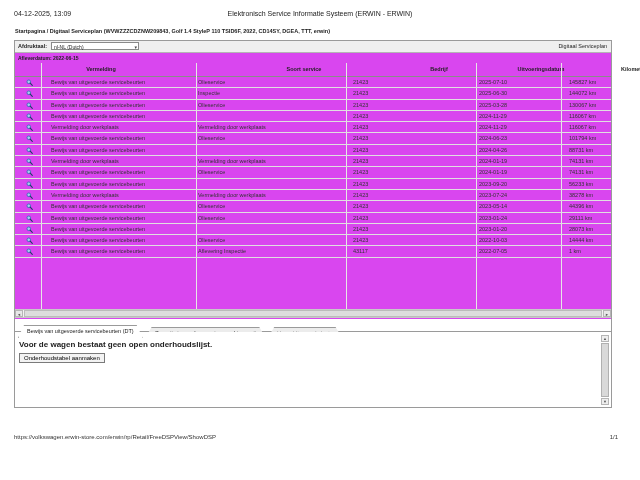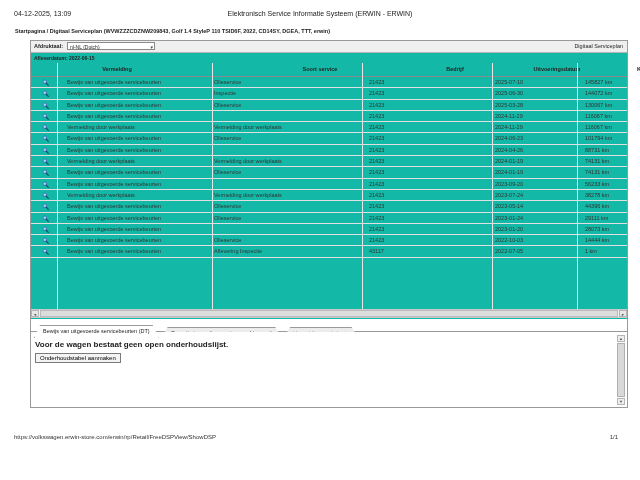--- a/index.html
+++ b/index.html
@@ -4,21 +4,21 @@
 <style>
   html,body{margin:0;padding:0;}
   body{
     width:640px;height:480px;position:relative;overflow:hidden;
     background:#fff;font-family:"Liberation Sans",sans-serif;color:#222;
   }
   .datetime{position:absolute;left:14px;top:10px;font-size:7px;}
   .apptitle{position:absolute;left:0;right:0;top:10px;text-align:center;font-size:7px;}
   .breadcrumb{position:absolute;left:15px;top:28px;font-size:5.5px;font-weight:bold;white-space:nowrap;}
 
-  .main{position:absolute;left:14px;top:40px;width:596px;height:366px;border:1px solid #9a9a9a;background:#14b8a6;margin-left:16px;}
+  .main{position:absolute;left:14px;top:40px;width:596px;height:366px;border:1px solid #9a9a9a;background:#d946ef;}
 
   .toolbar{position:absolute;left:0;top:0;width:100%;height:11px;background:#efefef;border-bottom:1px solid #b5b5b5;}
   .afdruktaal-label{position:absolute;left:3px;top:2px;font-size:5.5px;font-weight:bold;}
   .lang-select{position:absolute;left:36px;top:1px;width:88px;height:8px;background:#fff;border:1px solid #8a8a8a;font-size:5px;line-height:8px;padding-left:2px;box-sizing:border-box;}
   .lang-select .chev{position:absolute;right:1px;top:0;font-size:5px;color:#444;}
   .toolbar-right{position:absolute;right:4px;top:2px;font-size:5.5px;}
 
   .afleverdatum{position:absolute;left:3px;top:14px;font-size:5px;font-weight:bold;}
 
   .thead{position:absolute;left:0;top:22px;width:100%;height:13px;border-bottom:1px solid #8a8a8a;}

